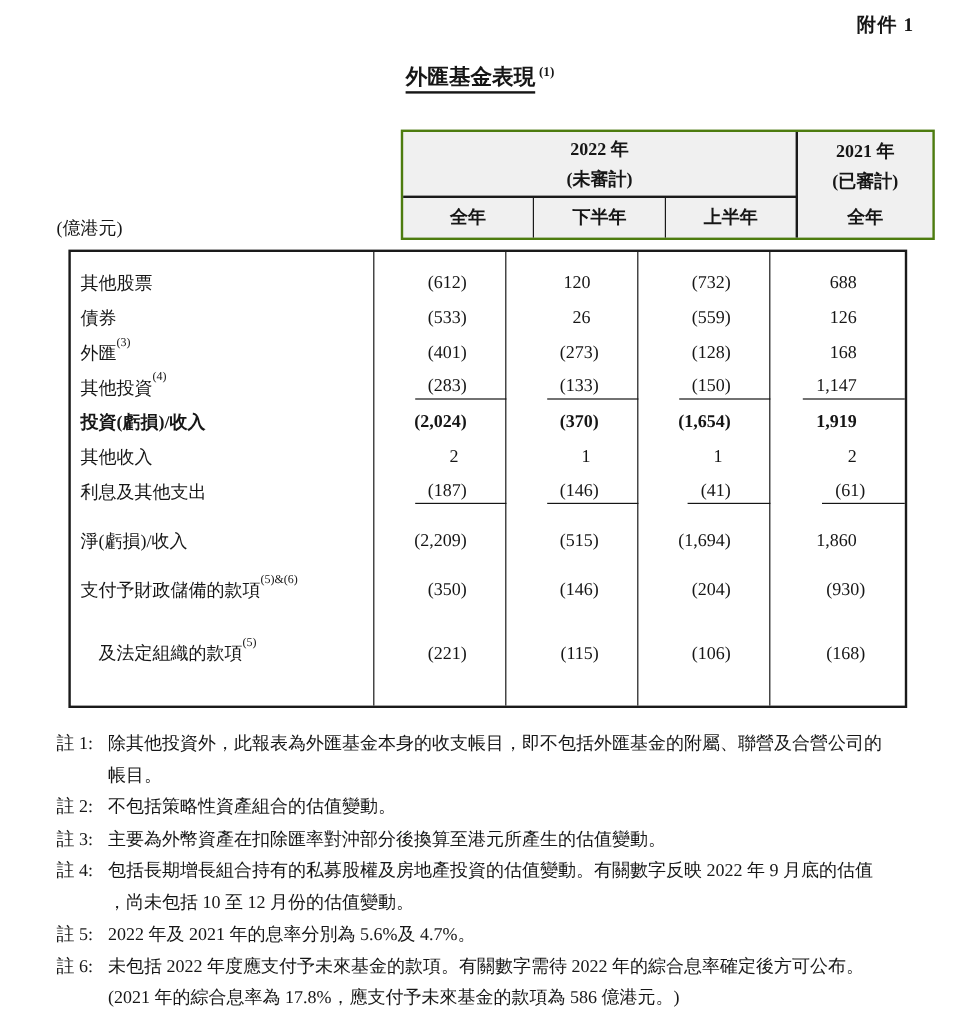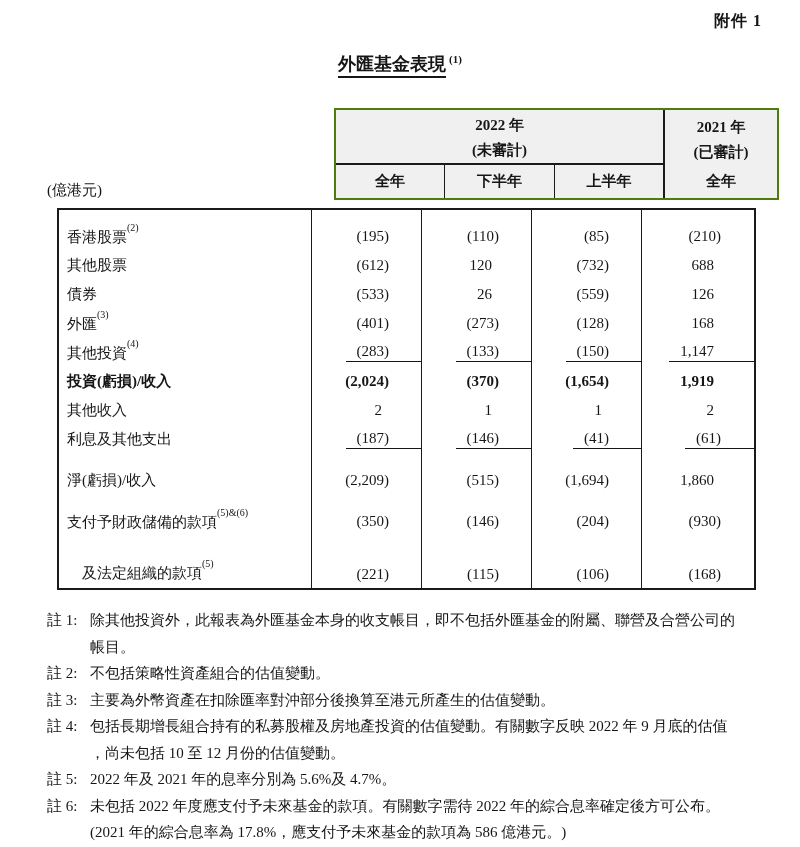--- a/index.html
+++ b/index.html
@@ -108,27 +108,20 @@
   <div class="hc hc-4">全年</div>
 </div>
 
 <div class="bbox">
   <div class="vline vl-1"></div>
   <div class="vline vl-2"></div>
   <div class="vline vl-3"></div>
   <div class="vline vl-4"></div>
   <div class="rows">
       <div class="trow">
-        <div class="cl"><span>香港股票</span><sup class="sup">(2)</sup></div>
-        <div class="vc"><span class="val p">(195)</span></div>
-        <div class="vc"><span class="val p">(110)</span></div>
-        <div class="vc"><span class="val p">(85)</span></div>
-        <div class="vc c4"><span class="val p">(210)</span></div>
-      </div>
-      <div class="trow">
         <div class="cl"><span>其他股票</span></div>
         <div class="vc"><span class="val p">(612)</span></div>
         <div class="vc"><span class="val np">120</span></div>
         <div class="vc"><span class="val p">(732)</span></div>
         <div class="vc c4"><span class="val np">688</span></div>
       </div>
       <div class="trow">
         <div class="cl"><span>債券</span></div>
         <div class="vc"><span class="val p">(533)</span></div>
         <div class="vc"><span class="val np">26</span></div>

